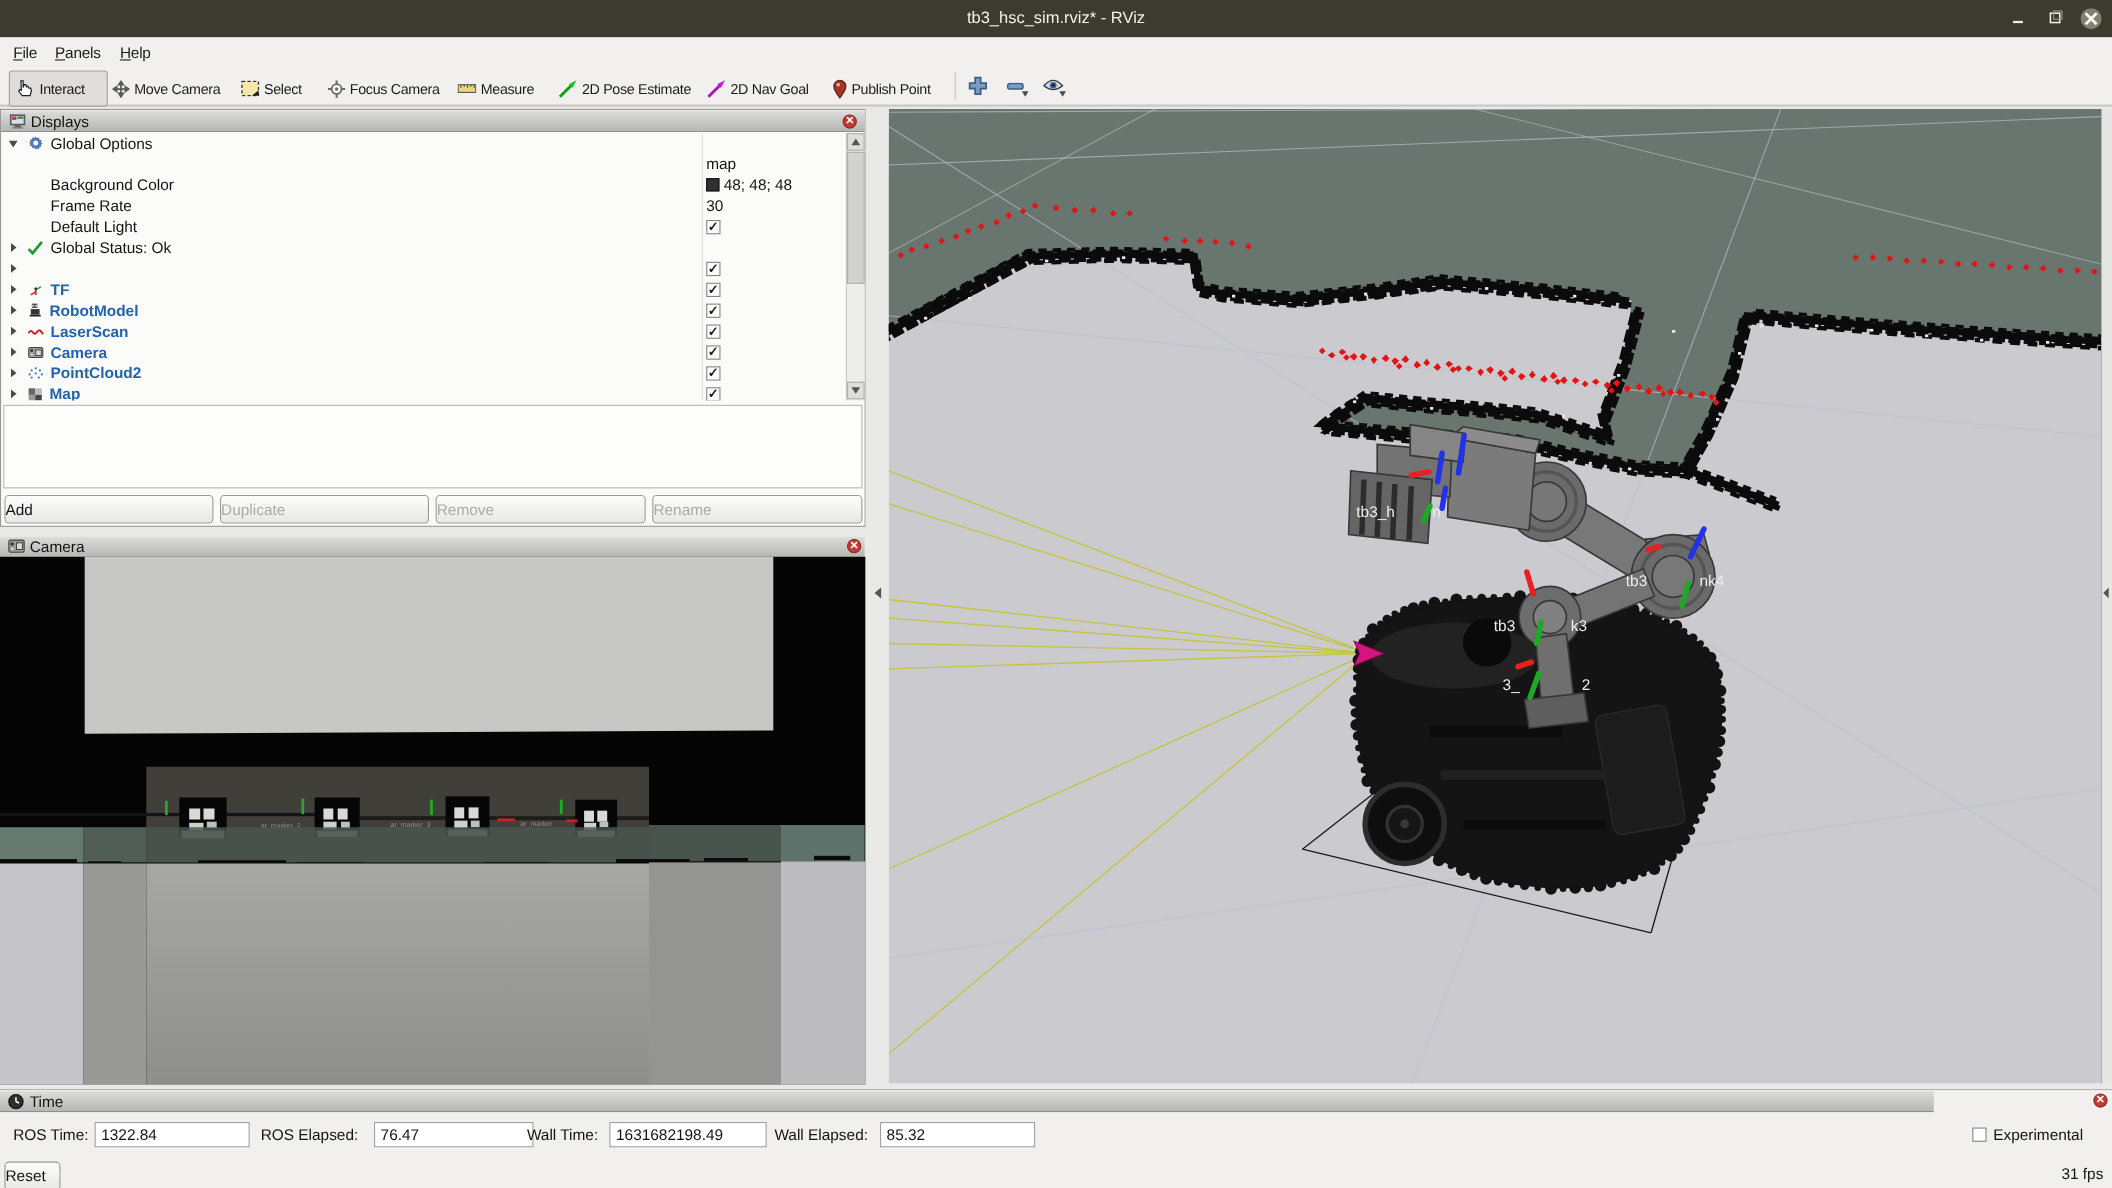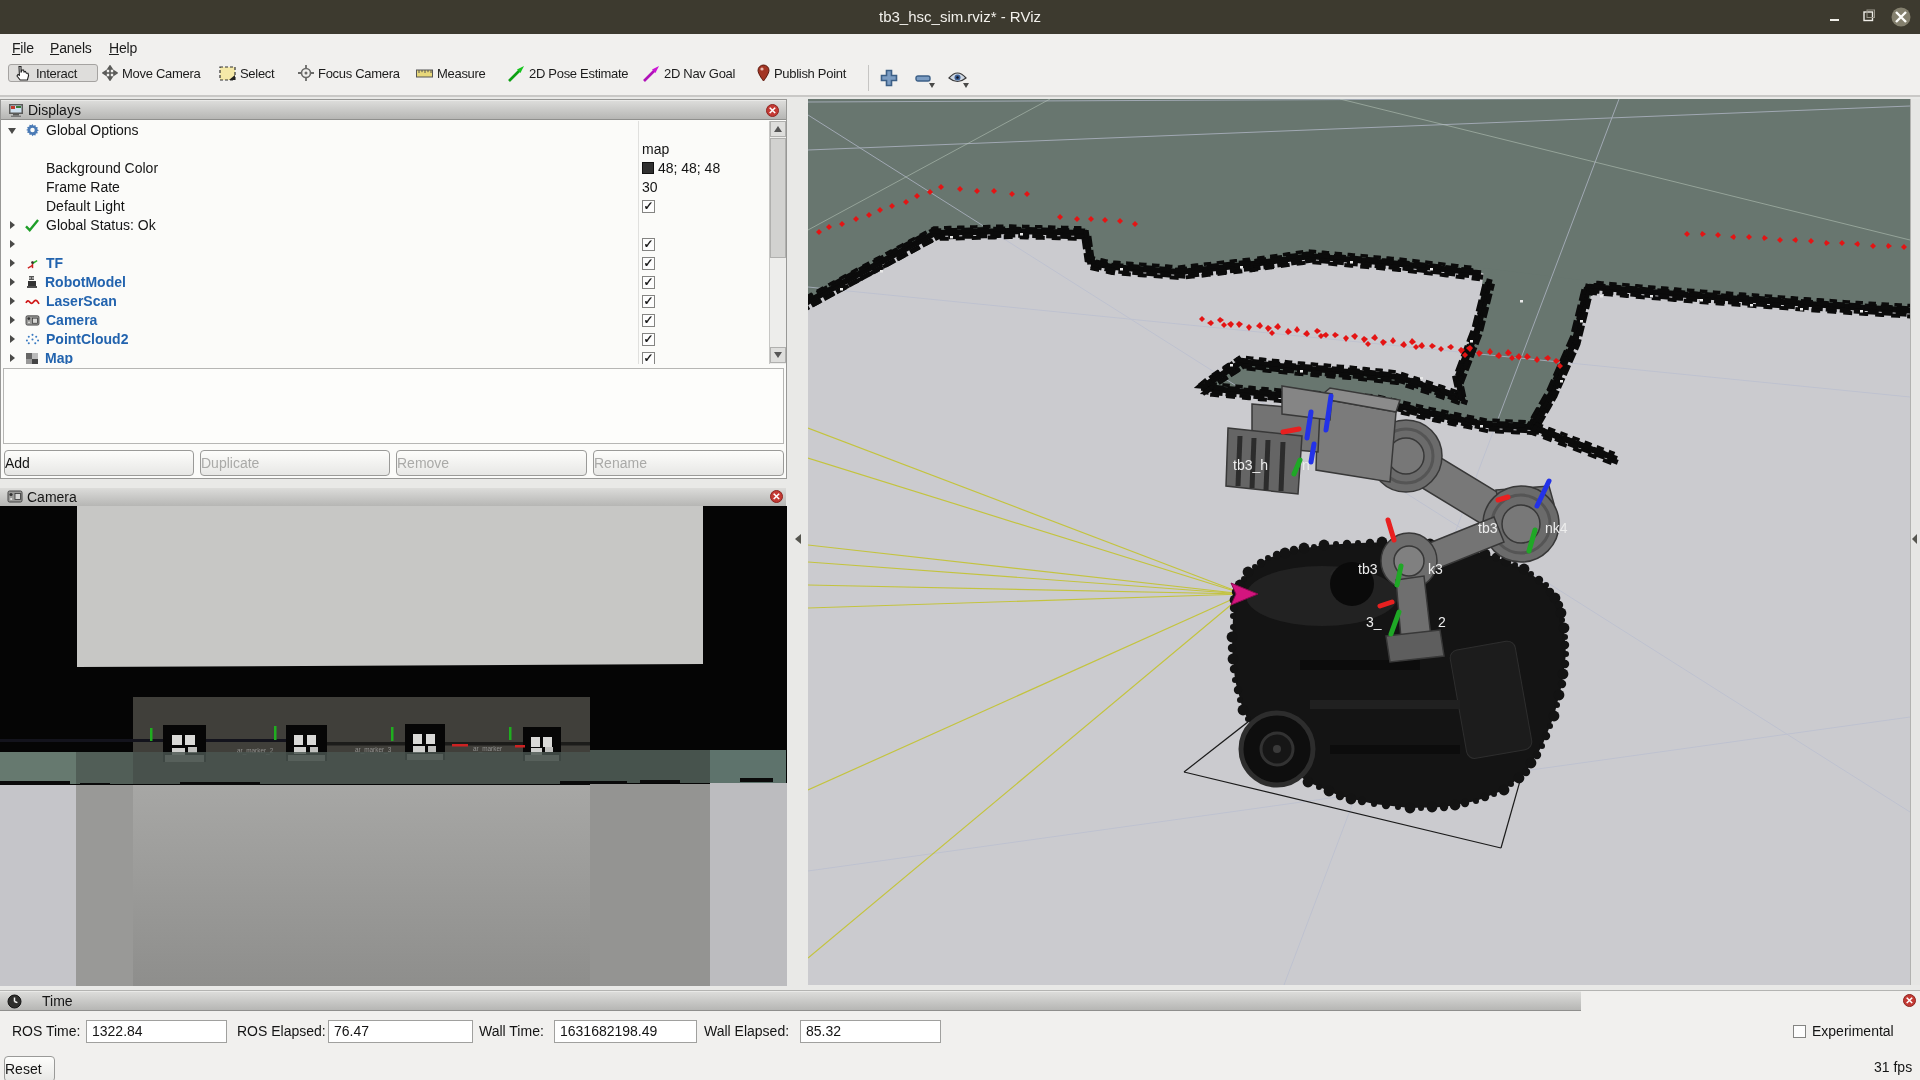--- a/index.html
+++ b/index.html
@@ -2,21 +2,21 @@
 <html><head><meta charset="utf-8">
 <style>
 *{margin:0;padding:0;box-sizing:border-box}
 body{width:1920px;height:1080px;overflow:hidden;font-family:"Liberation Sans",sans-serif;background:#e9e9e7;position:relative}
 .abs{position:absolute}
 #titlebar{position:absolute;left:0;top:0;width:1920px;height:34px;background:#3d3a2f;color:#f3f1ec;font-weight:normal;font-size:15px;text-align:center;line-height:33px}
 #menubar{position:absolute;left:0;top:34px;width:1920px;height:24px;background:#f1f0ee;font-size:14px;color:#1c1c1c}
 .menu{position:absolute;top:6px;letter-spacing:-0.2px}
 .menu u{text-decoration:underline}
 #toolbar{position:absolute;left:0;top:58px;width:1920px;height:39px;background:#f1f0ee;border-bottom:2px solid #c9c8c6}
-.tbtn{position:absolute;top:6px;height:18px;display:flex;align-items:center;font-size:13px;letter-spacing:-0.3px;color:#1c1c1c;white-space:nowrap}
+.tbtn{position:absolute;top:6px;height:33px;display:flex;align-items:center;font-size:13px;letter-spacing:-0.3px;color:#1c1c1c;white-space:nowrap}
 .tbtn svg{margin-right:4px}
 .hdr{position:absolute;height:20px;background:linear-gradient(#dcdcda,#b6b6b4);border-top:1px solid #e9e9e7;border-bottom:1px solid #8f8f8d;font-size:14px;color:#151515;line-height:19px}
 .closeb{position:absolute;width:13px;height:13px;border-radius:7px;background:#c43a34;border:1px solid #8e241f;color:#fff;font-size:10px;font-weight:bold;text-align:center;line-height:11px}
 .chk{position:absolute;width:13px;height:13px;background:#fdfdfd;border:1px solid #848482;font-size:12px;line-height:11px;text-align:center;color:#1a1a1a;font-weight:bold}
 .btn{position:absolute;height:26px;background:linear-gradient(#fdfdfb,#e7e7e5);border:1px solid #9a9a98;border-radius:4px;font-size:14px;color:#141414}
 .btn.dis{color:#aaaaa8}
 .inp{position:absolute;height:23px;background:#fff;border:1px solid #a0a09e;font-size:14px;color:#141414;padding:2px 0 0 5px}
 .lbl{position:absolute;font-size:14px;color:#141414;white-space:nowrap}
 .row{position:absolute;font-size:14px;color:#141414;height:19px;line-height:19px;white-space:nowrap}
 .dname{color:#2263ae;font-weight:bold}
@@ -663,30 +663,30 @@
   <text x="1358" y="574">tb3</text>
       <text x="1428" y="574">k3</text>
   <text x="1366" y="627">3_</text>
       <text x="1438" y="627">2</text>
  </g>
 </svg>
 <div class="abs" style="left:1910px;top:99px;width:10px;height:886px;background:#e6e6e4;border-left:1px solid #b2b2b0"></div>
 <div class="exp" style="left:1912px;top:534px;border-left:none;border-right:5px solid #55554f;border-top:5px solid transparent;border-bottom:5px solid transparent"></div>
 
 <div class="abs" style="left:0;top:990px;width:1920px;height:90px;background:#f1f0ee;border-top:1px solid #b4b4b2">
- <div class="hdr" style="left:0;top:0;width:1581px;padding-left:42px">Time</div>
+ <div class="hdr" style="left:0;top:0;width:1758px;padding-left:27px">Time</div>
  <svg class="abs" style="left:7px;top:3px" width="15" height="15" viewBox="0 0 15 15">
       <circle cx="7.5" cy="7.5" r="6.5" fill="#2e2e2c" stroke="#111" stroke-width="1"></circle>
       <path d="M7.5 7.5L7.5 3.4M7.5 7.5L10.4 8.6" stroke="#f4f4f2" stroke-width="1.5"></path>
     </svg>
  <div class="closeb" style="left:1903px;top:3px">✕</div>
  <div class="lbl" style="left:12px;top:32px">ROS Time:</div>
  <div class="inp" style="left:86px;top:29px;width:141px">1322.84</div>
  <div class="lbl" style="left:237px;top:32px">ROS Elapsed:</div>
- <div class="inp" style="left:328px;top:29px;width:145px">76.47</div>
+ <div class="inp" style="left:340px;top:29px;width:145px">76.47</div>
  <div class="lbl" style="left:479px;top:32px">Wall Time:</div>
  <div class="inp" style="left:554px;top:29px;width:143px">1631682198.49</div>
  <div class="lbl" style="left:704px;top:32px">Wall Elapsed:</div>
  <div class="inp" style="left:800px;top:29px;width:141px">85.32</div>
  <div class="chk" style="left:1793px;top:34px;background:#fdfdfd"></div>
  <div class="lbl" style="left:1812px;top:32px">Experimental</div>
  <div class="btn" style="left:4px;top:65px;width:51px;line-height:24px">Reset</div>
  <div class="lbl" style="left:1874px;top:68px">31 fps</div>
 </div>
 

